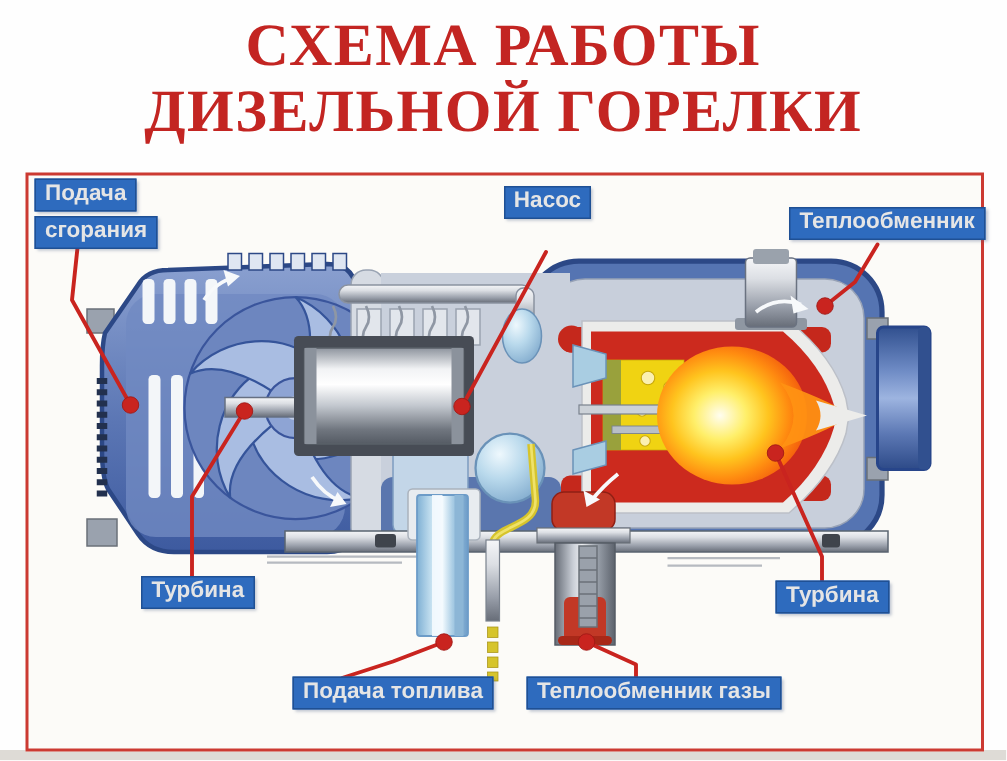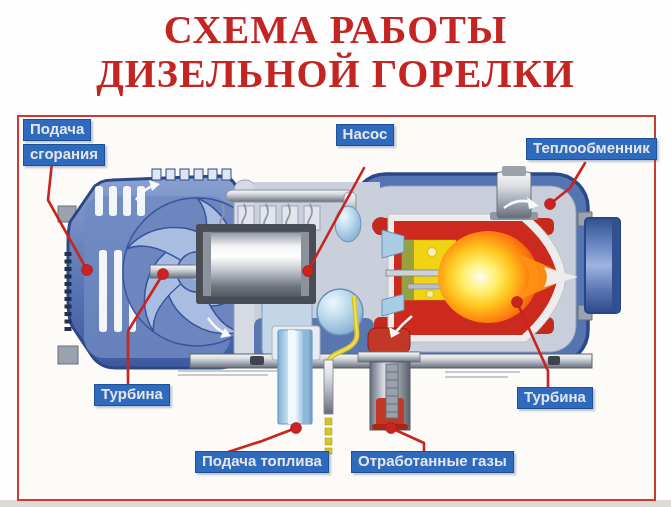--- a/index.html
+++ b/index.html
@@ -310,20 +310,20 @@
 
   <div class="lbl" style="left:94px;top:384px">
     <span class="ln">Турбина</span>
   </div>
 
   <div class="lbl" style="left:195px;top:451px">
     <span class="ln">Подача топлива</span>
   </div>
 
   <div class="lbl" style="left:351px;top:451px">
-    <span class="ln">Отработанные газы</span>
+    <span class="ln">Теплообменник газы</span>
   </div>
 
   <div class="lbl" style="left:517px;top:387px">
     <span class="ln">Турбина</span>
   </div>
 
 </div>
 
 </body></html>

